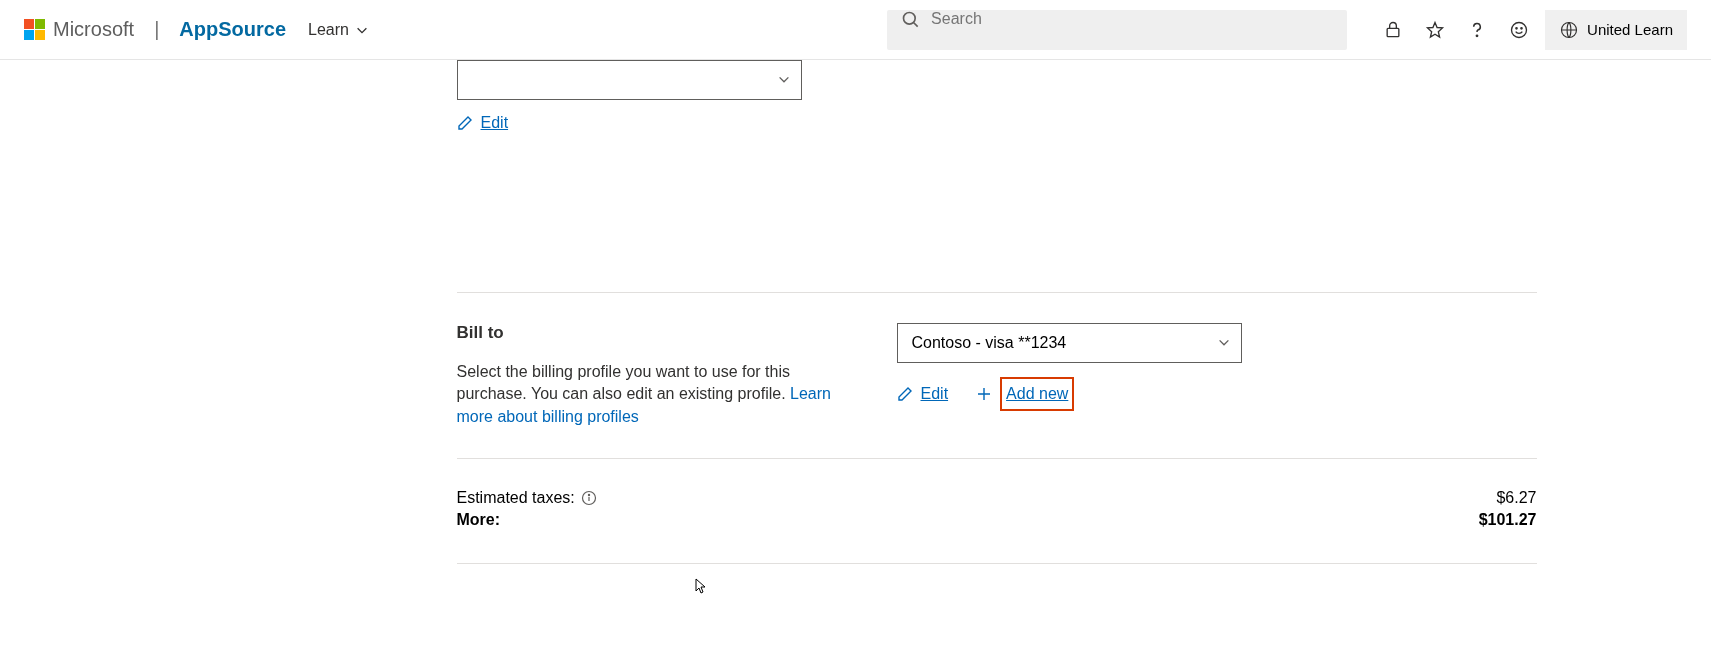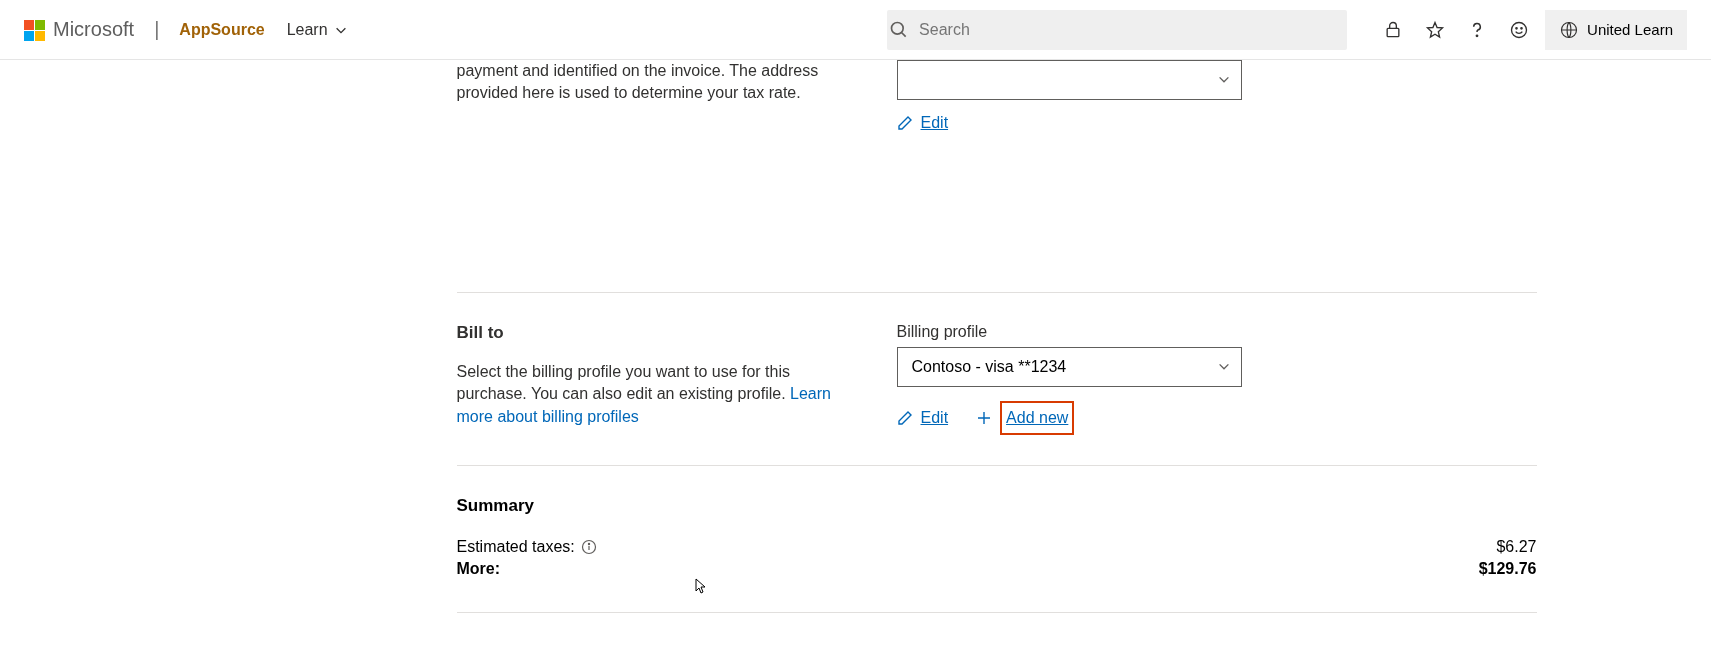--- a/index.html
+++ b/index.html
@@ -16,62 +16,62 @@
     .header {
       display: flex;
       align-items: center;
       height: 60px;
       border-bottom: 1px solid #e5e5e5;
       padding: 0 24px;
       gap: 16px;
     }
     .ms-logo {
       display: flex;
-      align-items: flex-end;
+      align-items: center;
       gap: 8px;
     }
     .logo-grid {
       display: grid;
       grid-template-columns: 10px 10px;
       grid-template-rows: 10px 10px;
       gap: 1px;
     }
     .brand {
       font-size: 20px;
       color: #5e5e5e;
       font-weight: 400;
     }
     .divider {
       color: #767676;
       font-size: 20px;
       margin: 0 4px;
     }
     .app-name {
-      font-size: 16px;
+      font-size: 20px;
       font-weight: 600;
-      color: #a16207;
+      color: #0369a1;
     }
     .more-btn {
       display: flex;
       align-items: center;
       gap: 6px;
       font-size: 16px;
       color: #323130;
       margin-left: 6px;
       cursor: pointer;
     }
     .search-wrap {
       margin-left: auto;
       display: flex;
-      align-items: center;
+      align-items: flex-start;
       background: #efefef;
       border-radius: 2px;
       height: 40px;
       width: 460px;
-      padding: 0 2px;
+      padding: 0 14px;
     }
     .search-input {
       border: none;
       background: transparent;
       outline: none;
       font-size: 16px;
       margin-left: 10px;
       flex: 1;
       color: #323130;
     }
@@ -272,23 +272,20 @@
         <circle cx="12" cy="12" r="9"></circle>
         <path d="M3 12 h18 M12 3 c3 3 3 15 0 18 M12 3 c-3 3 -3 15 0 18"></path>
       </svg>
     <span>United Learn</span>
   </div>
 </div>
 
 <div class="main">
 
   <div class="section" style="padding-top:0">
-    <div class="section-left">
-      <p class="section-desc">payment and identified on the invoice. The address provided here is used to determine your tax rate.</p>
-    </div>
     <div class="section-right">
       <div class="dropdown" style="color:#999">
         <span>&nbsp;</span>
         <svg class="chevron" viewBox="0 0 16 16" fill="none" stroke="#605e5c" stroke-width="1.5">
             <path d="M3 5 L8 10 L13 5"></path>
           </svg>
       </div>
       <div class="action-row">
         <div class="action-link">
           <svg width="16" height="16" viewBox="0 0 16 16" fill="none" stroke="currentColor" stroke-width="1.4">
@@ -303,21 +300,20 @@
   <hr class="hr" style="margin-top:140px">
 
   <div class="section">
     <div class="section-left">
       <h3 class="section-title">Bill to</h3>
       <p class="section-desc">
         <span>Select the billing profile you want to use for this purchase. You can also edit an existing profile. </span><a href="#" class="help-link">Learn more about billing profiles</a>
       </p>
     </div>
     <div class="section-right">
-      <div class="field-label">Billing profile</div>
       <div class="dropdown">
         <span>Contoso - visa **1234</span>
         <svg class="chevron" viewBox="0 0 16 16" fill="none" stroke="#605e5c" stroke-width="1.5">
             <path d="M3 5 L8 10 L13 5"></path>
           </svg>
       </div>
       <div class="action-row">
         <div class="action-link">
           <svg width="16" height="16" viewBox="0 0 16 16" fill="none" stroke="currentColor" stroke-width="1.4">
               <path d="M11 2 L14 5 L5 14 L2 14 L2 11 Z"></path>
@@ -332,35 +328,34 @@
             <span class="link-text">Add new</span>
           </span>
         </div>
       </div>
     </div>
   </div>
 
   <hr class="hr">
 
   <div class="summary-section">
-    <h3 class="summary-title">Summary</h3>
     <div class="summary-row">
       <div class="summary-label">
         <span>Estimated taxes:</span>
         <svg class="info-icon" viewBox="0 0 16 16" fill="none" stroke-width="1.2">
             <circle cx="8" cy="8" r="6.5"></circle>
             <line x1="8" y1="7" x2="8" y2="11"></line>
             <circle cx="8" cy="5" r="0.6" fill="#605e5c"></circle>
           </svg>
       </div>
       <span>$6.27</span>
     </div>
     <div class="summary-row total-row">
       <span>More:</span>
-      <span>$129.76</span>
+      <span>$101.27</span>
     </div>
   </div>
 
   <hr class="hr">
 </div>
 
 <svg class="cursor-pointer" viewBox="0 0 12 18" fill="white" stroke="black" stroke-width="1">
   <path d="M1 1 L1 13 L4 10 L6 15 L8 14 L6 9 L10 9 Z"></path>
 </svg>
 

